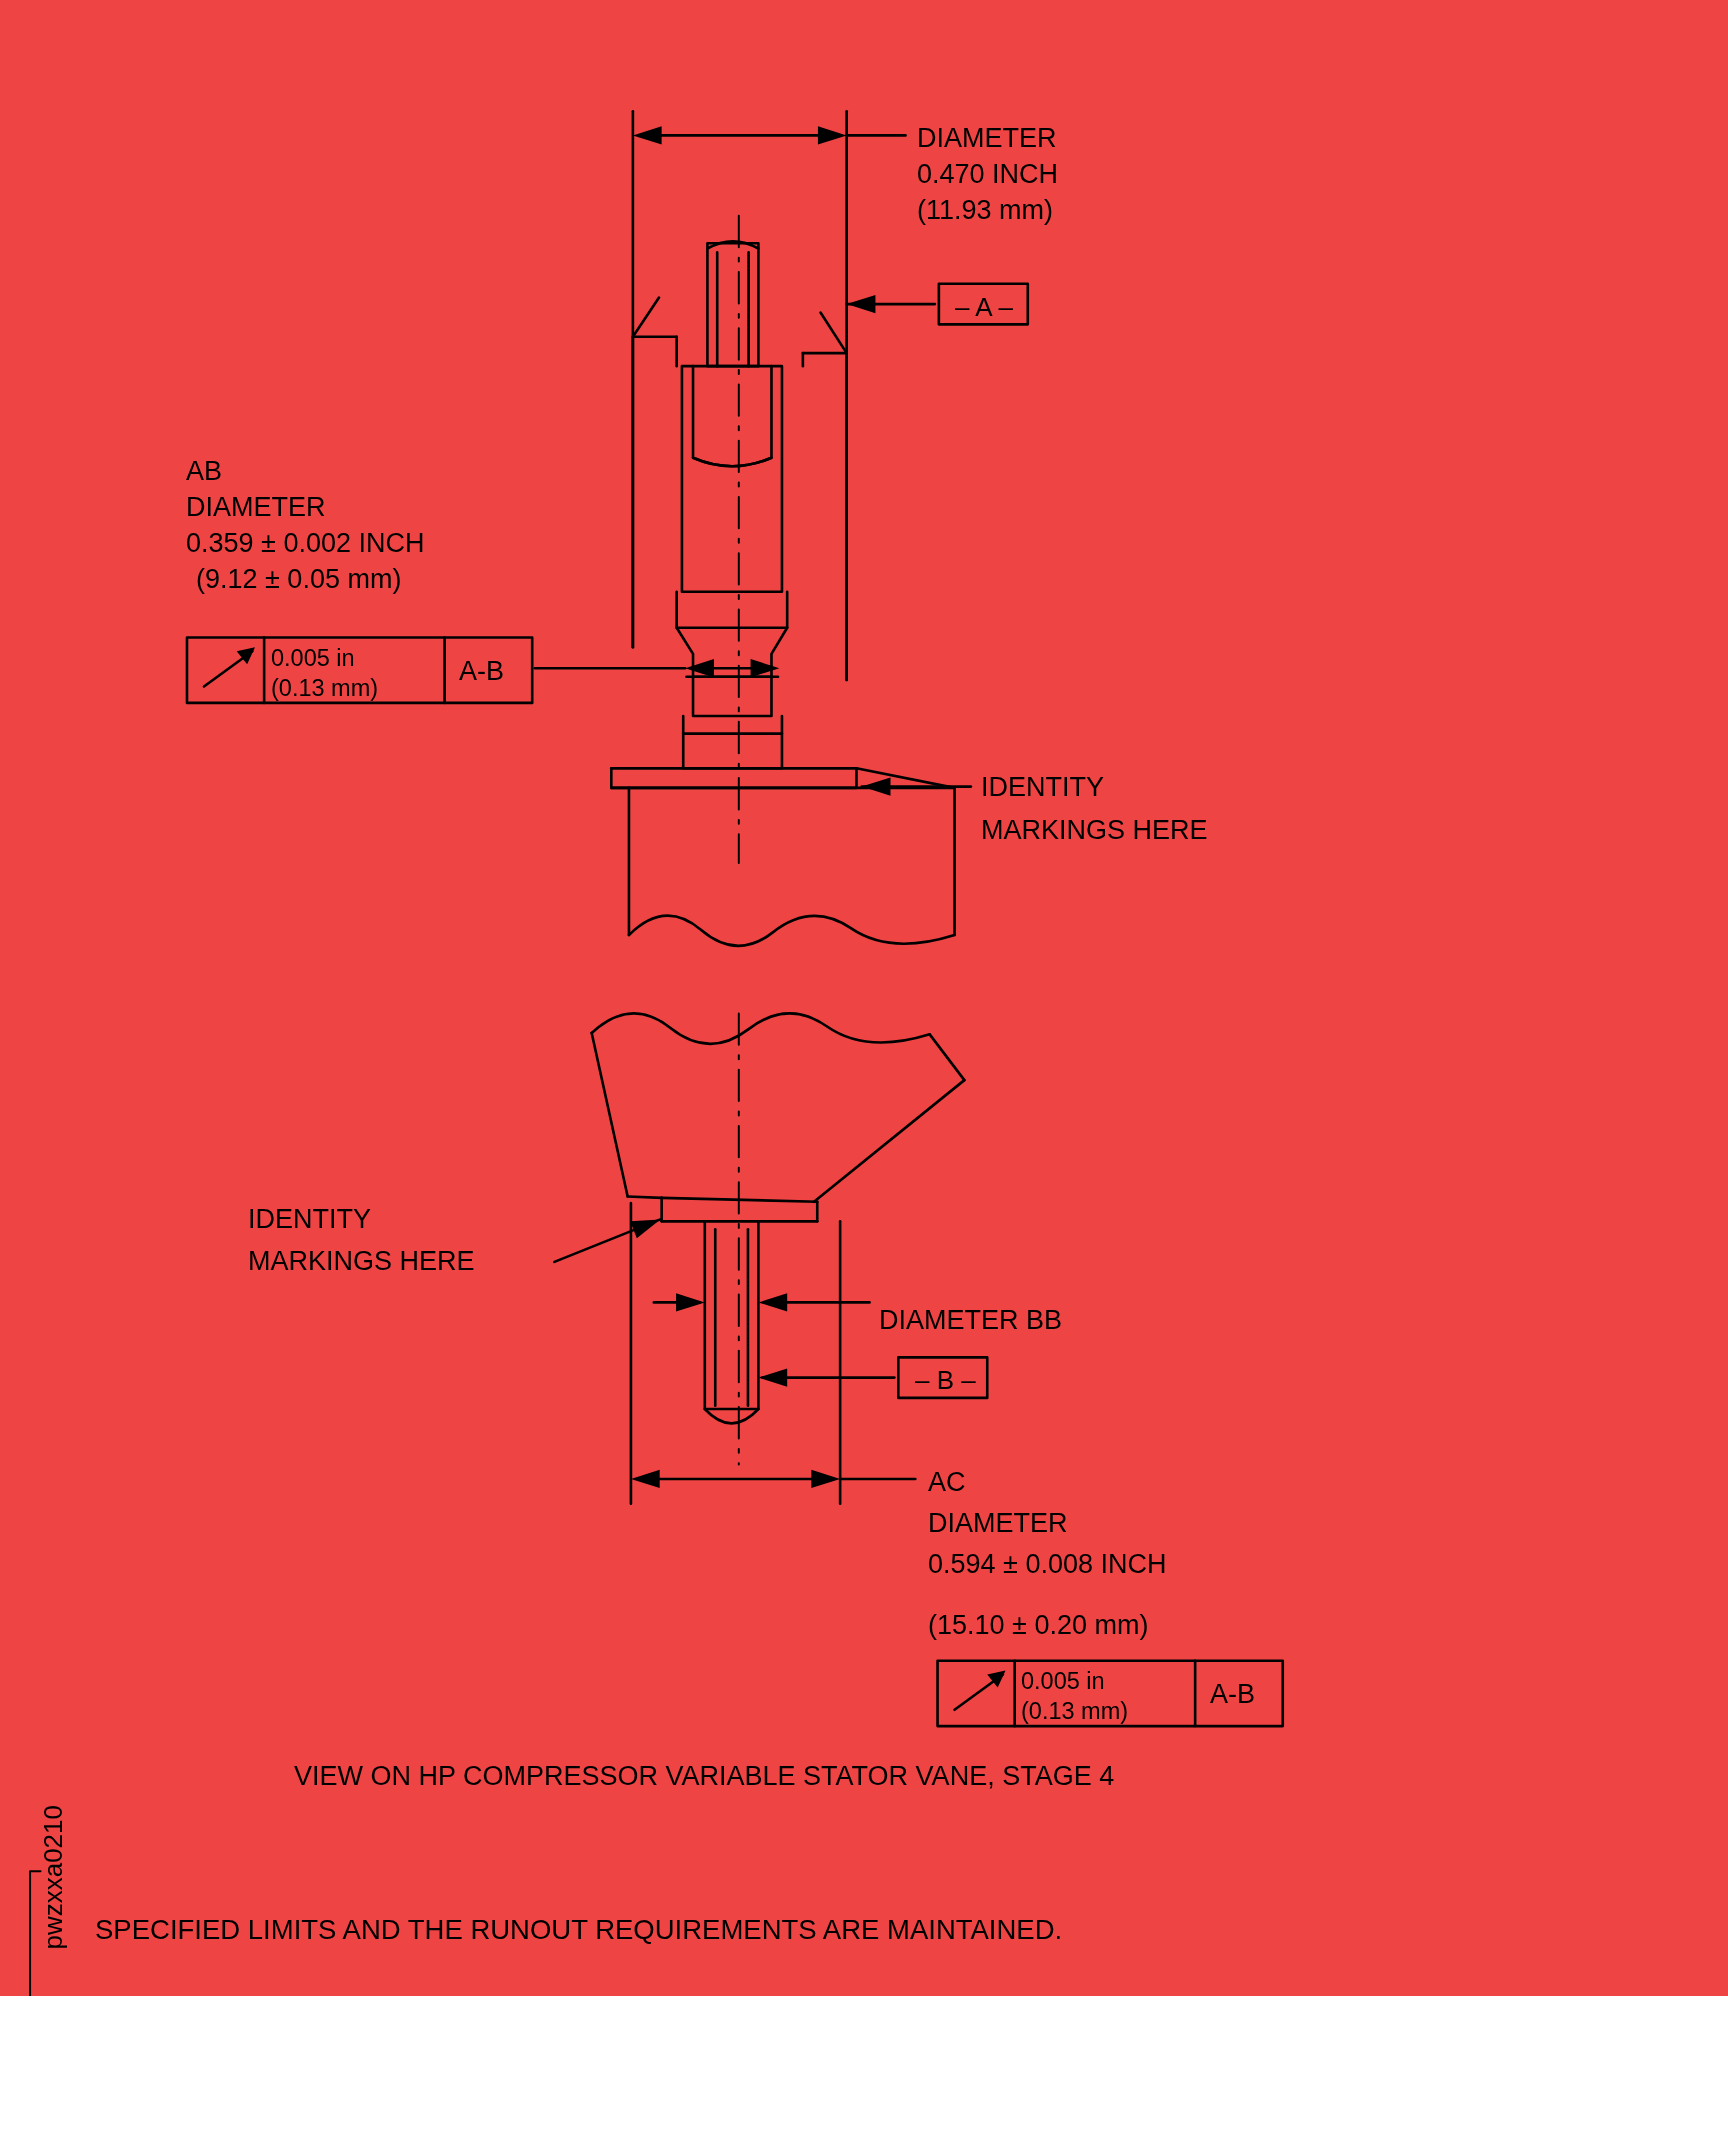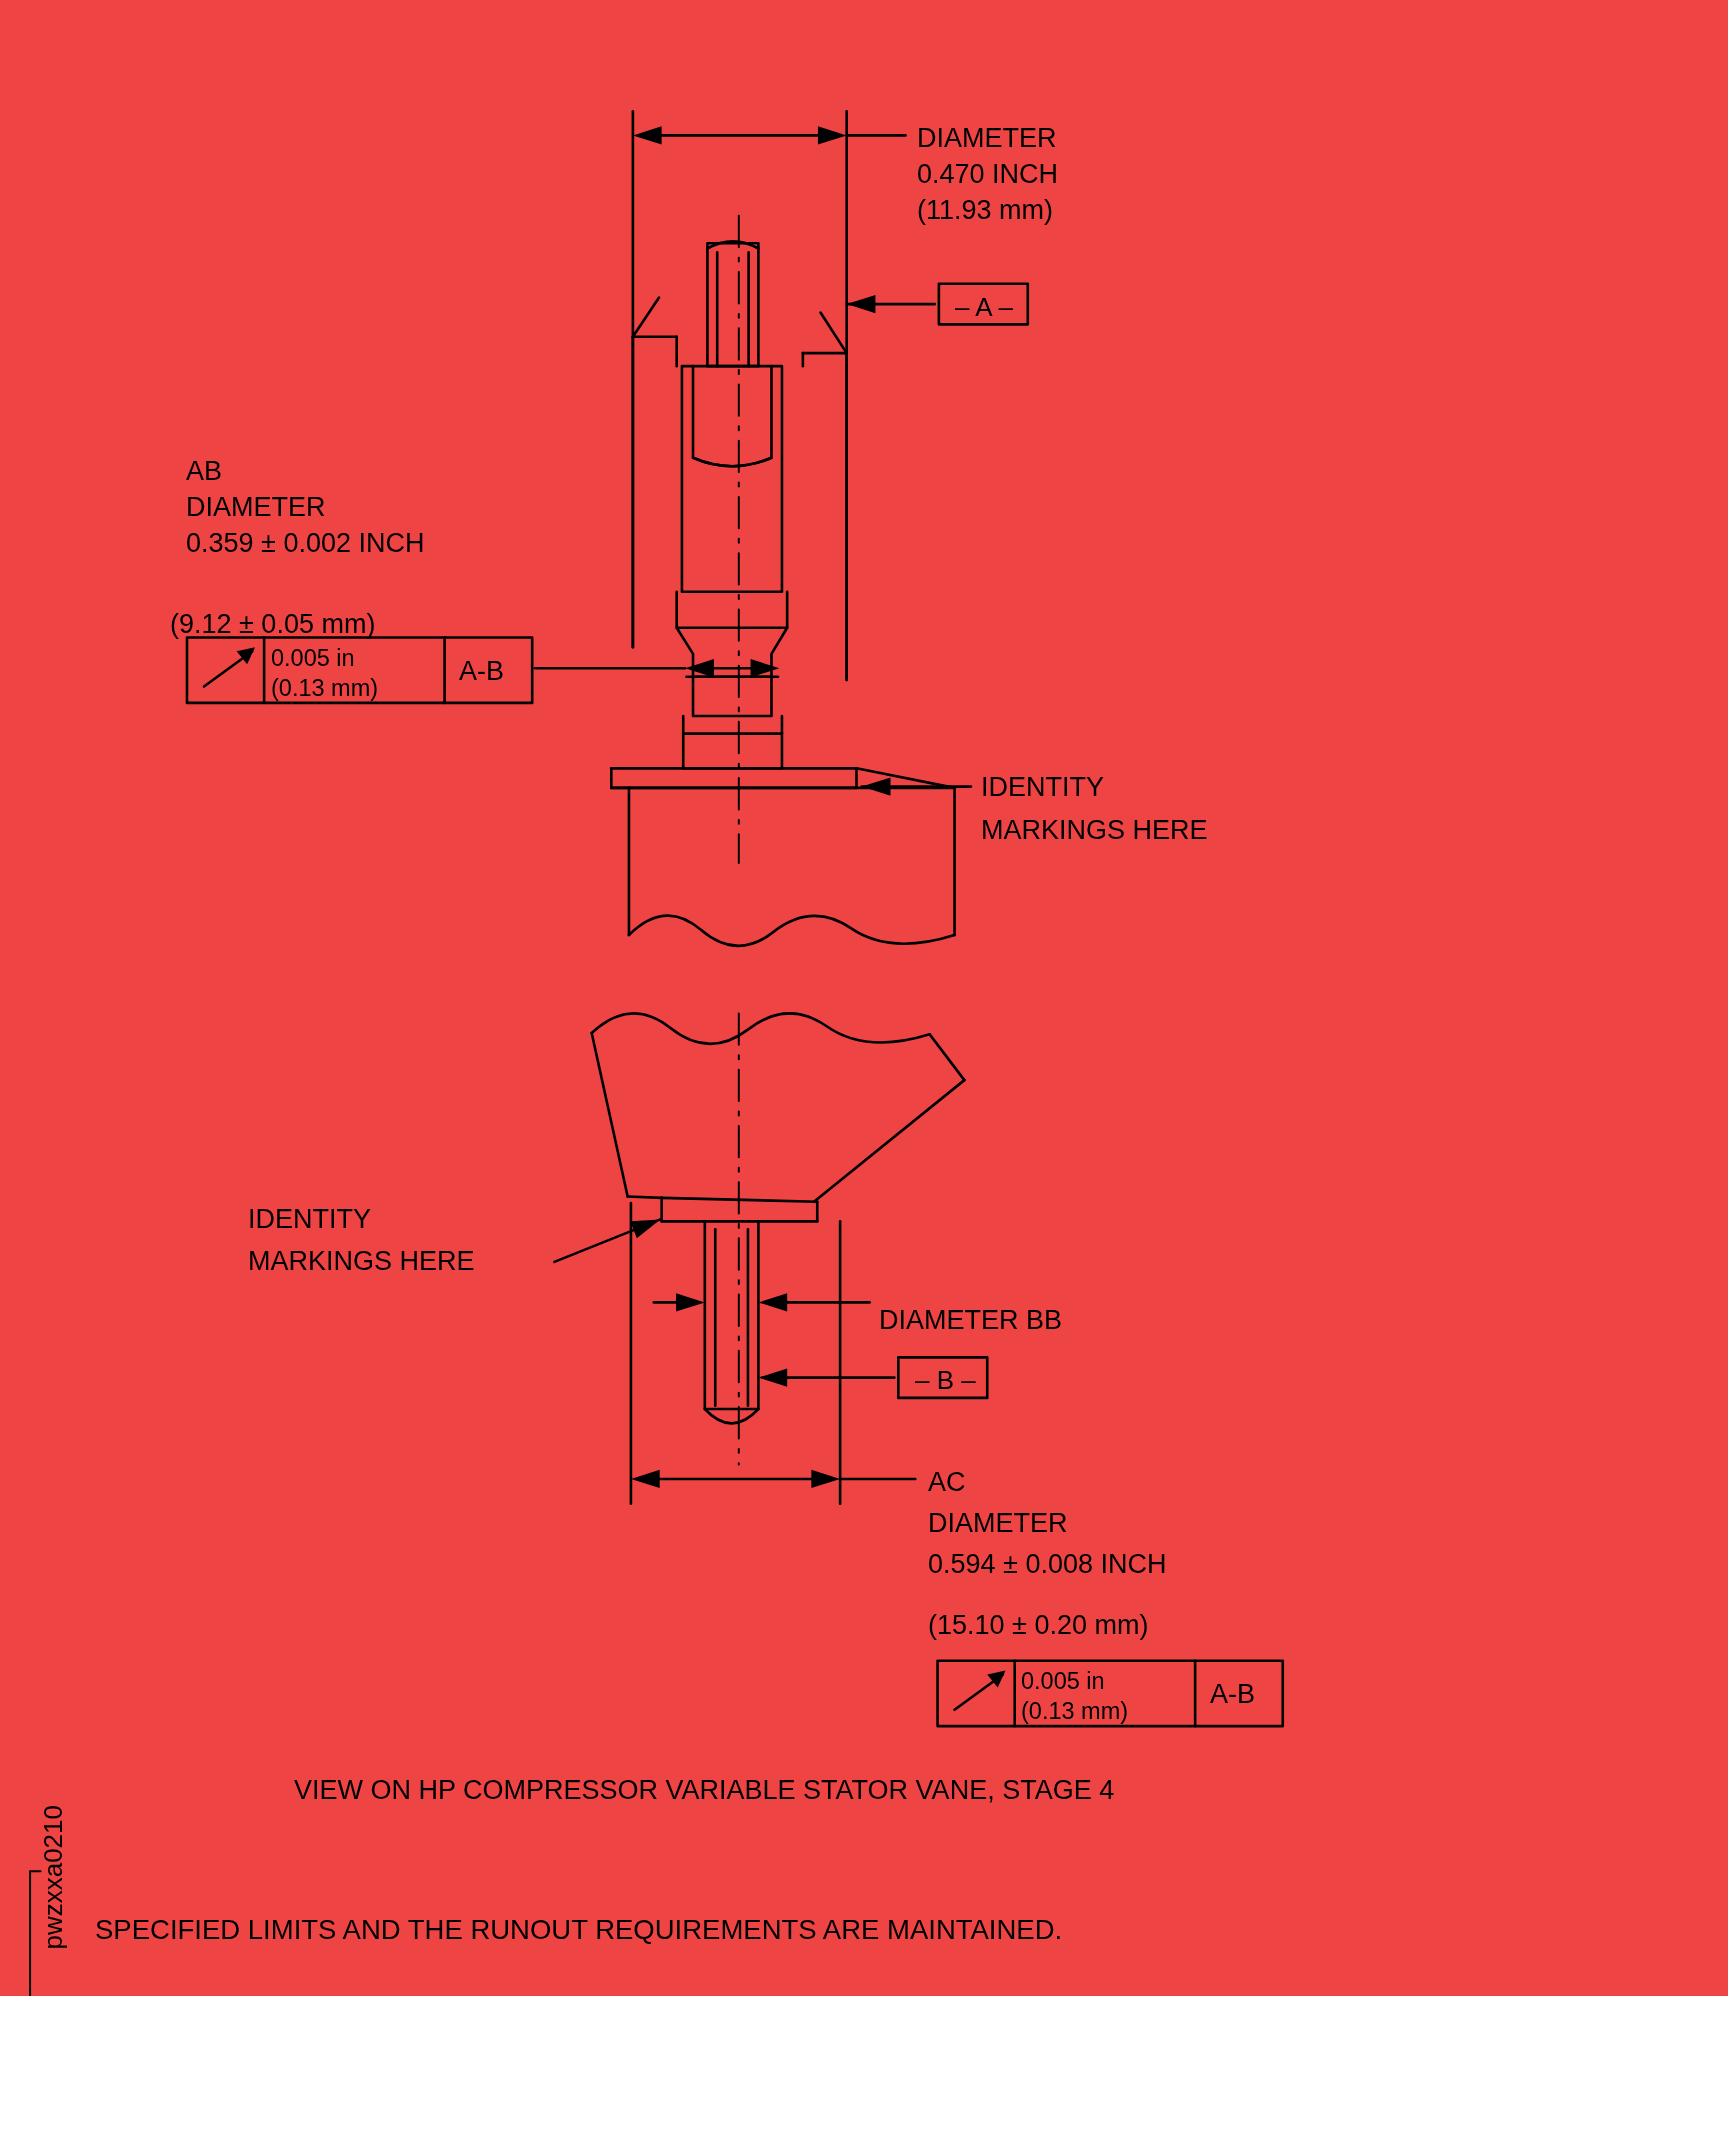--- a/index.html
+++ b/index.html
@@ -225,21 +225,21 @@
 
   <div class="txt t-lg" style="left:917px; top:121px;"><span>DIAMETER</span></div>
   <div class="txt t-lg" style="left:917px; top:157px;text-align:right;"><span>0.470 INCH</span></div>
   <div class="txt t-lg" style="left:917px; top:193px;"><span>(11.93 mm)</span></div>
 
   <div class="txt t-datum" style="left:955px; top:290px;"><span>– A –</span></div>
 
   <div class="txt t-lg" style="left:186px; top:454px;"><span>AB</span></div>
   <div class="txt t-lg" style="left:186px; top:490px;"><span>DIAMETER</span></div>
   <div class="txt t-lg" style="left:186px; top:526px;"><span>0.359 ± 0.002 INCH</span></div>
-  <div class="txt t-lg" style="left:170px; top:562px;margin-top:45px;"><span>(9.12 ± 0.05 mm)</span></div>
+  <div class="txt t-lg" style="left:196px; top:562px;"><span>(9.12 ± 0.05 mm)</span></div>
 
   <div class="txt t-frame" style="left:271px; top:643px;"><span>0.005 in</span></div>
   <div class="txt t-frame" style="left:271px; top:673px;"><span>(0.13 mm)</span></div>
   <div class="txt t-lg" style="left:459px; top:654px;"><span>A-B</span></div>
 
   <div class="txt t-lg" style="left:981px; top:770px;"><span>IDENTITY</span></div>
   <div class="txt t-lg" style="left:981px; top:813px;"><span>MARKINGS HERE</span></div>
 
   <div class="txt t-lg" style="left:248px; top:1202px;"><span>IDENTITY</span></div>
   <div class="txt t-lg" style="left:248px; top:1244px;"><span>MARKINGS HERE</span></div>
@@ -250,21 +250,21 @@
 
   <div class="txt t-lg" style="left:928px; top:1465px;"><span>AC</span></div>
   <div class="txt t-lg" style="left:928px; top:1506px;"><span>DIAMETER</span></div>
   <div class="txt t-lg" style="left:928px; top:1547px;"><span>0.594 ± 0.008 INCH</span></div>
   <div class="txt t-lg" style="left:928px; top:1588px;margin-top:20px;"><span>(15.10 ± 0.20 mm)</span></div>
 
   <div class="txt t-frame" style="left:1021px; top:1666px;"><span>0.005 in</span></div>
   <div class="txt t-frame" style="left:1021px; top:1696px;"><span>(0.13 mm)</span></div>
   <div class="txt t-lg" style="left:1210px; top:1677px;"><span>A-B</span></div>
 
-  <div class="txt t-cap" style="left:294px; top:1759px;margin-top:14px;"><span>VIEW ON HP COMPRESSOR VARIABLE STATOR VANE, STAGE 4</span></div>
+  <div class="txt t-cap" style="left:294px; top:1759px;"><span>VIEW ON HP COMPRESSOR VARIABLE STATOR VANE, STAGE 4</span></div>
 
   <div class="txt t-note" style="left:95px; top:1912px;"><span>SPECIFIED LIMITS AND THE RUNOUT REQUIREMENTS ARE MAINTAINED.</span></div>
 
   <div class="sidecode"><span>pwzxxa0210</span></div>
 
   <div class="txt t-note" style="left:1569px; top:2053px;"><span>PWV</span></div>
 
 </div>
 
 

